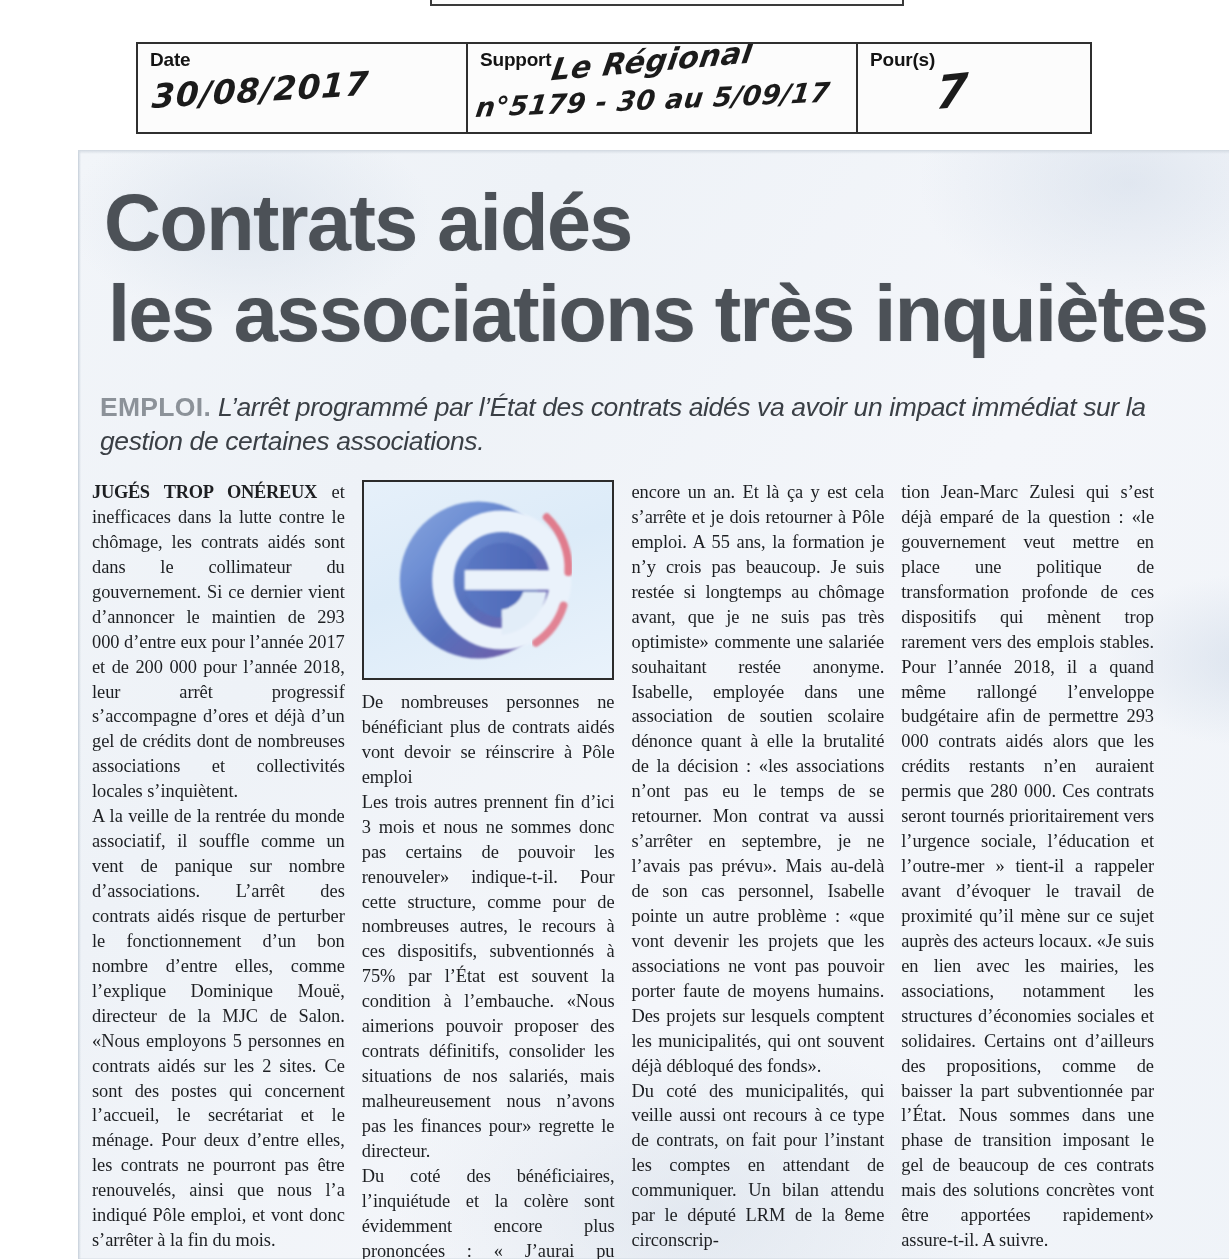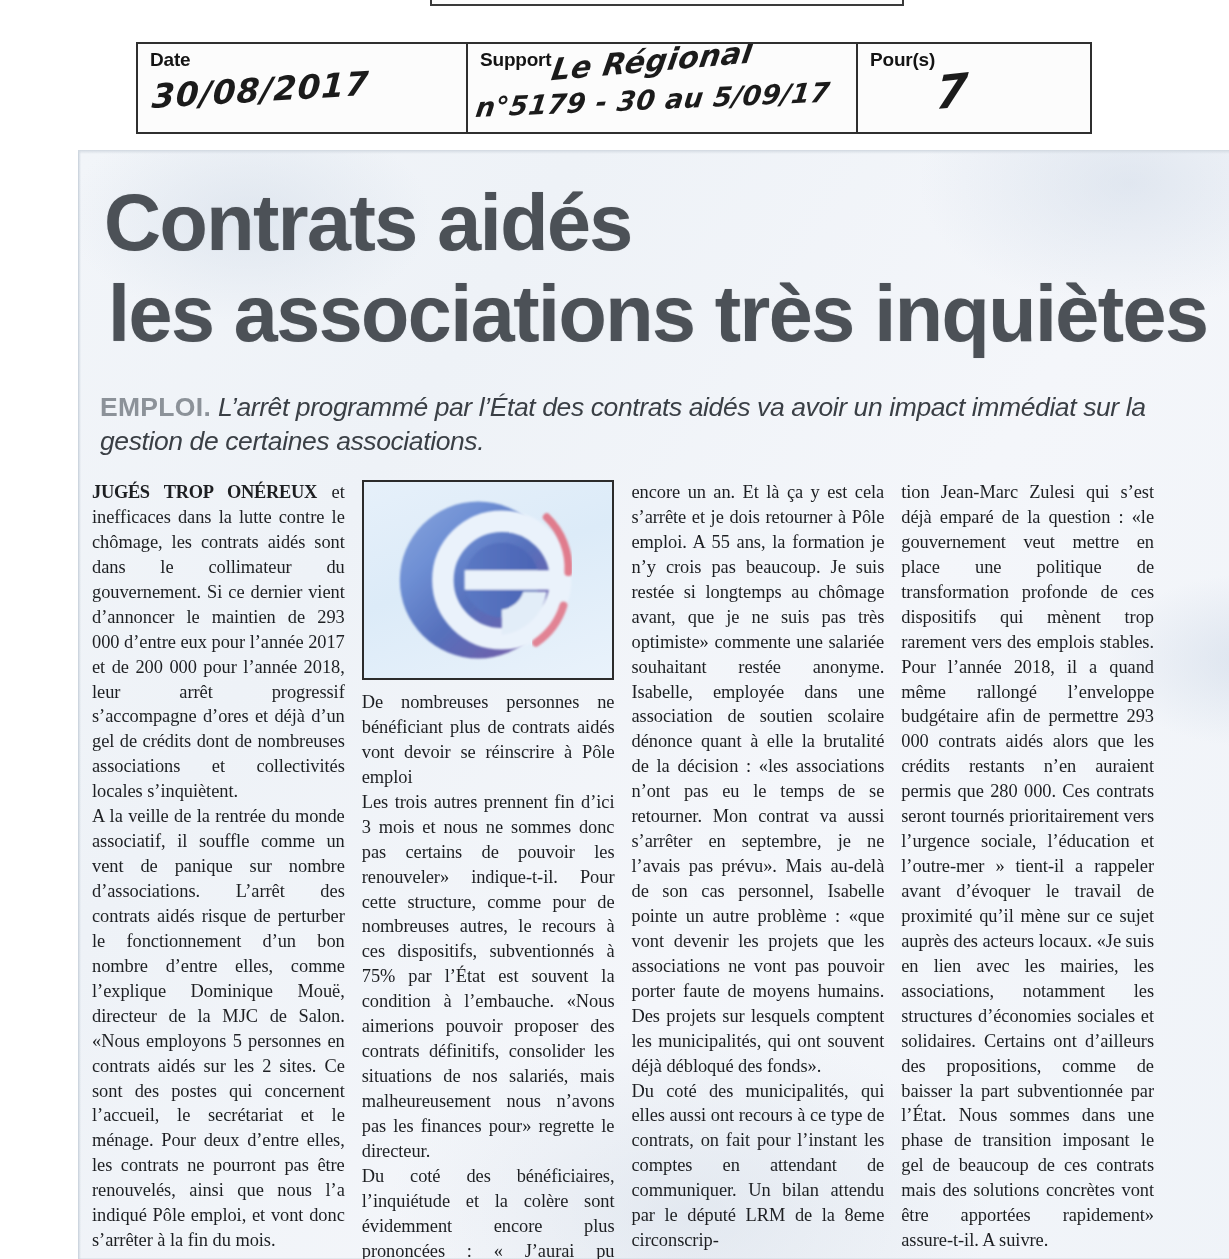--- a/index.html
+++ b/index.html
@@ -297,21 +297,21 @@
         </div>
 
         <p class="caption">De nombreuses personnes ne bénéficiant plus de contrats aidés vont devoir se réinscrire à Pôle emploi</p>
 
         <p>Les trois autres prennent fin d’ici 3 mois et nous ne sommes donc pas certains de pouvoir les renouveler» indique-t-il. Pour cette structure, comme pour de nombreuses autres, le recours à ces dispositifs, subventionnés à 75% par l’État est souvent la condition à l’embauche. «Nous aimerions pouvoir proposer des contrats définitifs, consolider les situations de nos salariés, mais malheureusement nous n’avons pas les finances pour» regrette le directeur.</p>
         <p>Du coté des bénéficiaires, l’inquiétude et la colère sont évidemment encore plus pro­noncées : « J’aurai pu travailler</p>
       </div>
 
       <div class="col">
         <p>encore un an. Et là ça y est cela s’arrête et je dois retourner à Pôle emploi. A 55 ans, la forma­tion je n’y crois pas beaucoup. Je suis restée si longtemps au chômage avant, que je ne suis pas très optimiste» commente une salariée souhaitant restée anonyme. Isabelle, employée dans une association de soutien scolaire dénonce quant à elle la brutalité de la décision : «les associations n’ont pas eu le temps de se retourner. Mon contrat va aussi s’arrêter en septembre, je ne l’avais pas prévu». Mais au-delà de son cas personnel, Isabelle pointe un autre problème : «que vont devenir les projets que les associations ne vont pas pouvoir porter faute de moyens humains. Des projets sur lesquels comptent les muni­cipalités, qui ont souvent déjà débloqué des fonds».</p>
-        <p>Du coté des municipalités, qui elles aussi ont recours à ce type de contrats, on fait pour l’instant les comptes en attendant de communiquer. Un bilan attendu par le député LRM de la 8eme circonscrip-</p>
+        <p>Du coté des municipalités, qui veille aussi ont recours à ce type de contrats, on fait pour l’instant les comptes en attendant de communiquer. Un bilan attendu par le député LRM de la 8eme circonscrip-</p>
       </div>
 
       <div class="col">
         <p>tion Jean-Marc Zulesi qui s’est déjà emparé de la question : «le gouvernement veut mettre en place une politique de transformation profonde de ces dispositifs qui mènent trop rarement vers des emplois stables. Pour l’année 2018, il a quand même rallongé l’enveloppe budgétaire afin de permettre 293 000 contrats aidés alors que les crédits res­tants n’en auraient permis que 280 000. Ces contrats seront tournés prioritairement vers l’urgence sociale, l’éducation et l’outre-mer » tient-il a rappeler avant d’évoquer le travail de proximité qu’il mène sur ce sujet auprès des acteurs locaux. «Je suis en lien avec les mairies, les associations, notamment les structures d’économies sociales et solidaires. Certains ont d’ailleurs des propositions, comme de baisser la part sub­ventionnée par l’État. Nous sommes dans une phase de transition imposant le gel de beaucoup de ces contrats mais des solutions concrètes vont être apportées rapidement» assure-t-il. A suivre.</p>
       </div>
 
     </div>
   </div>
 </div>
 

